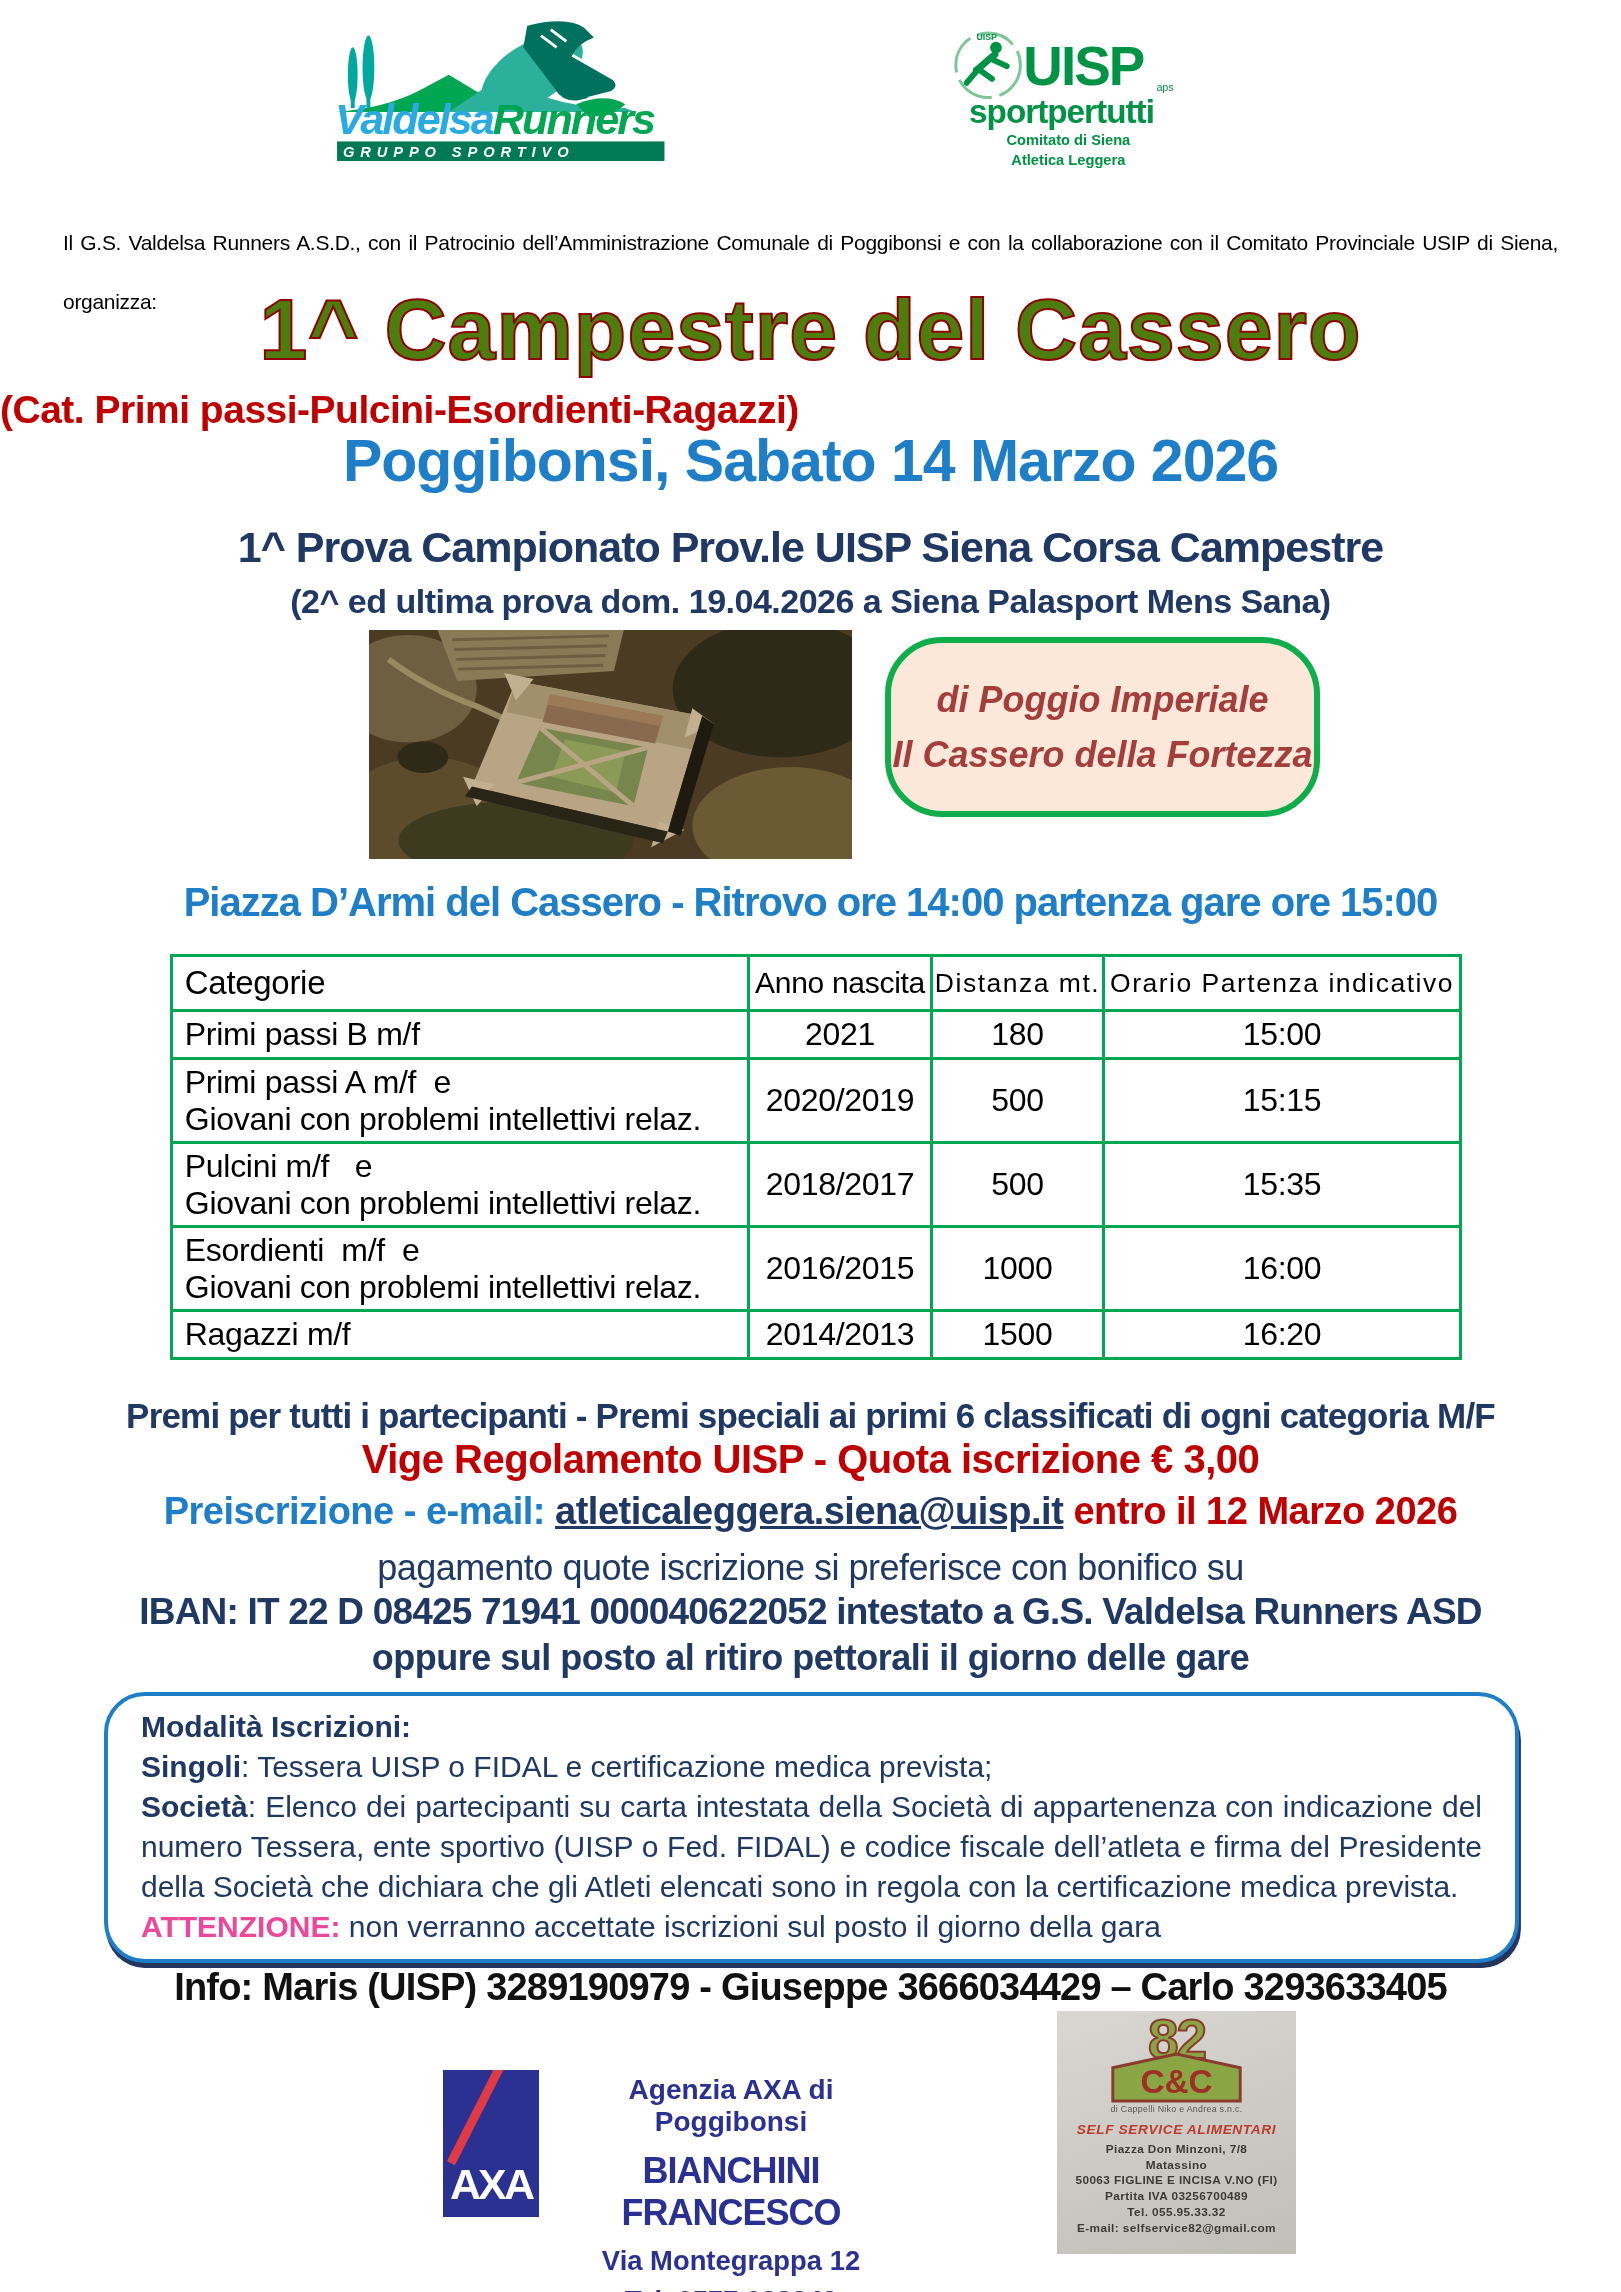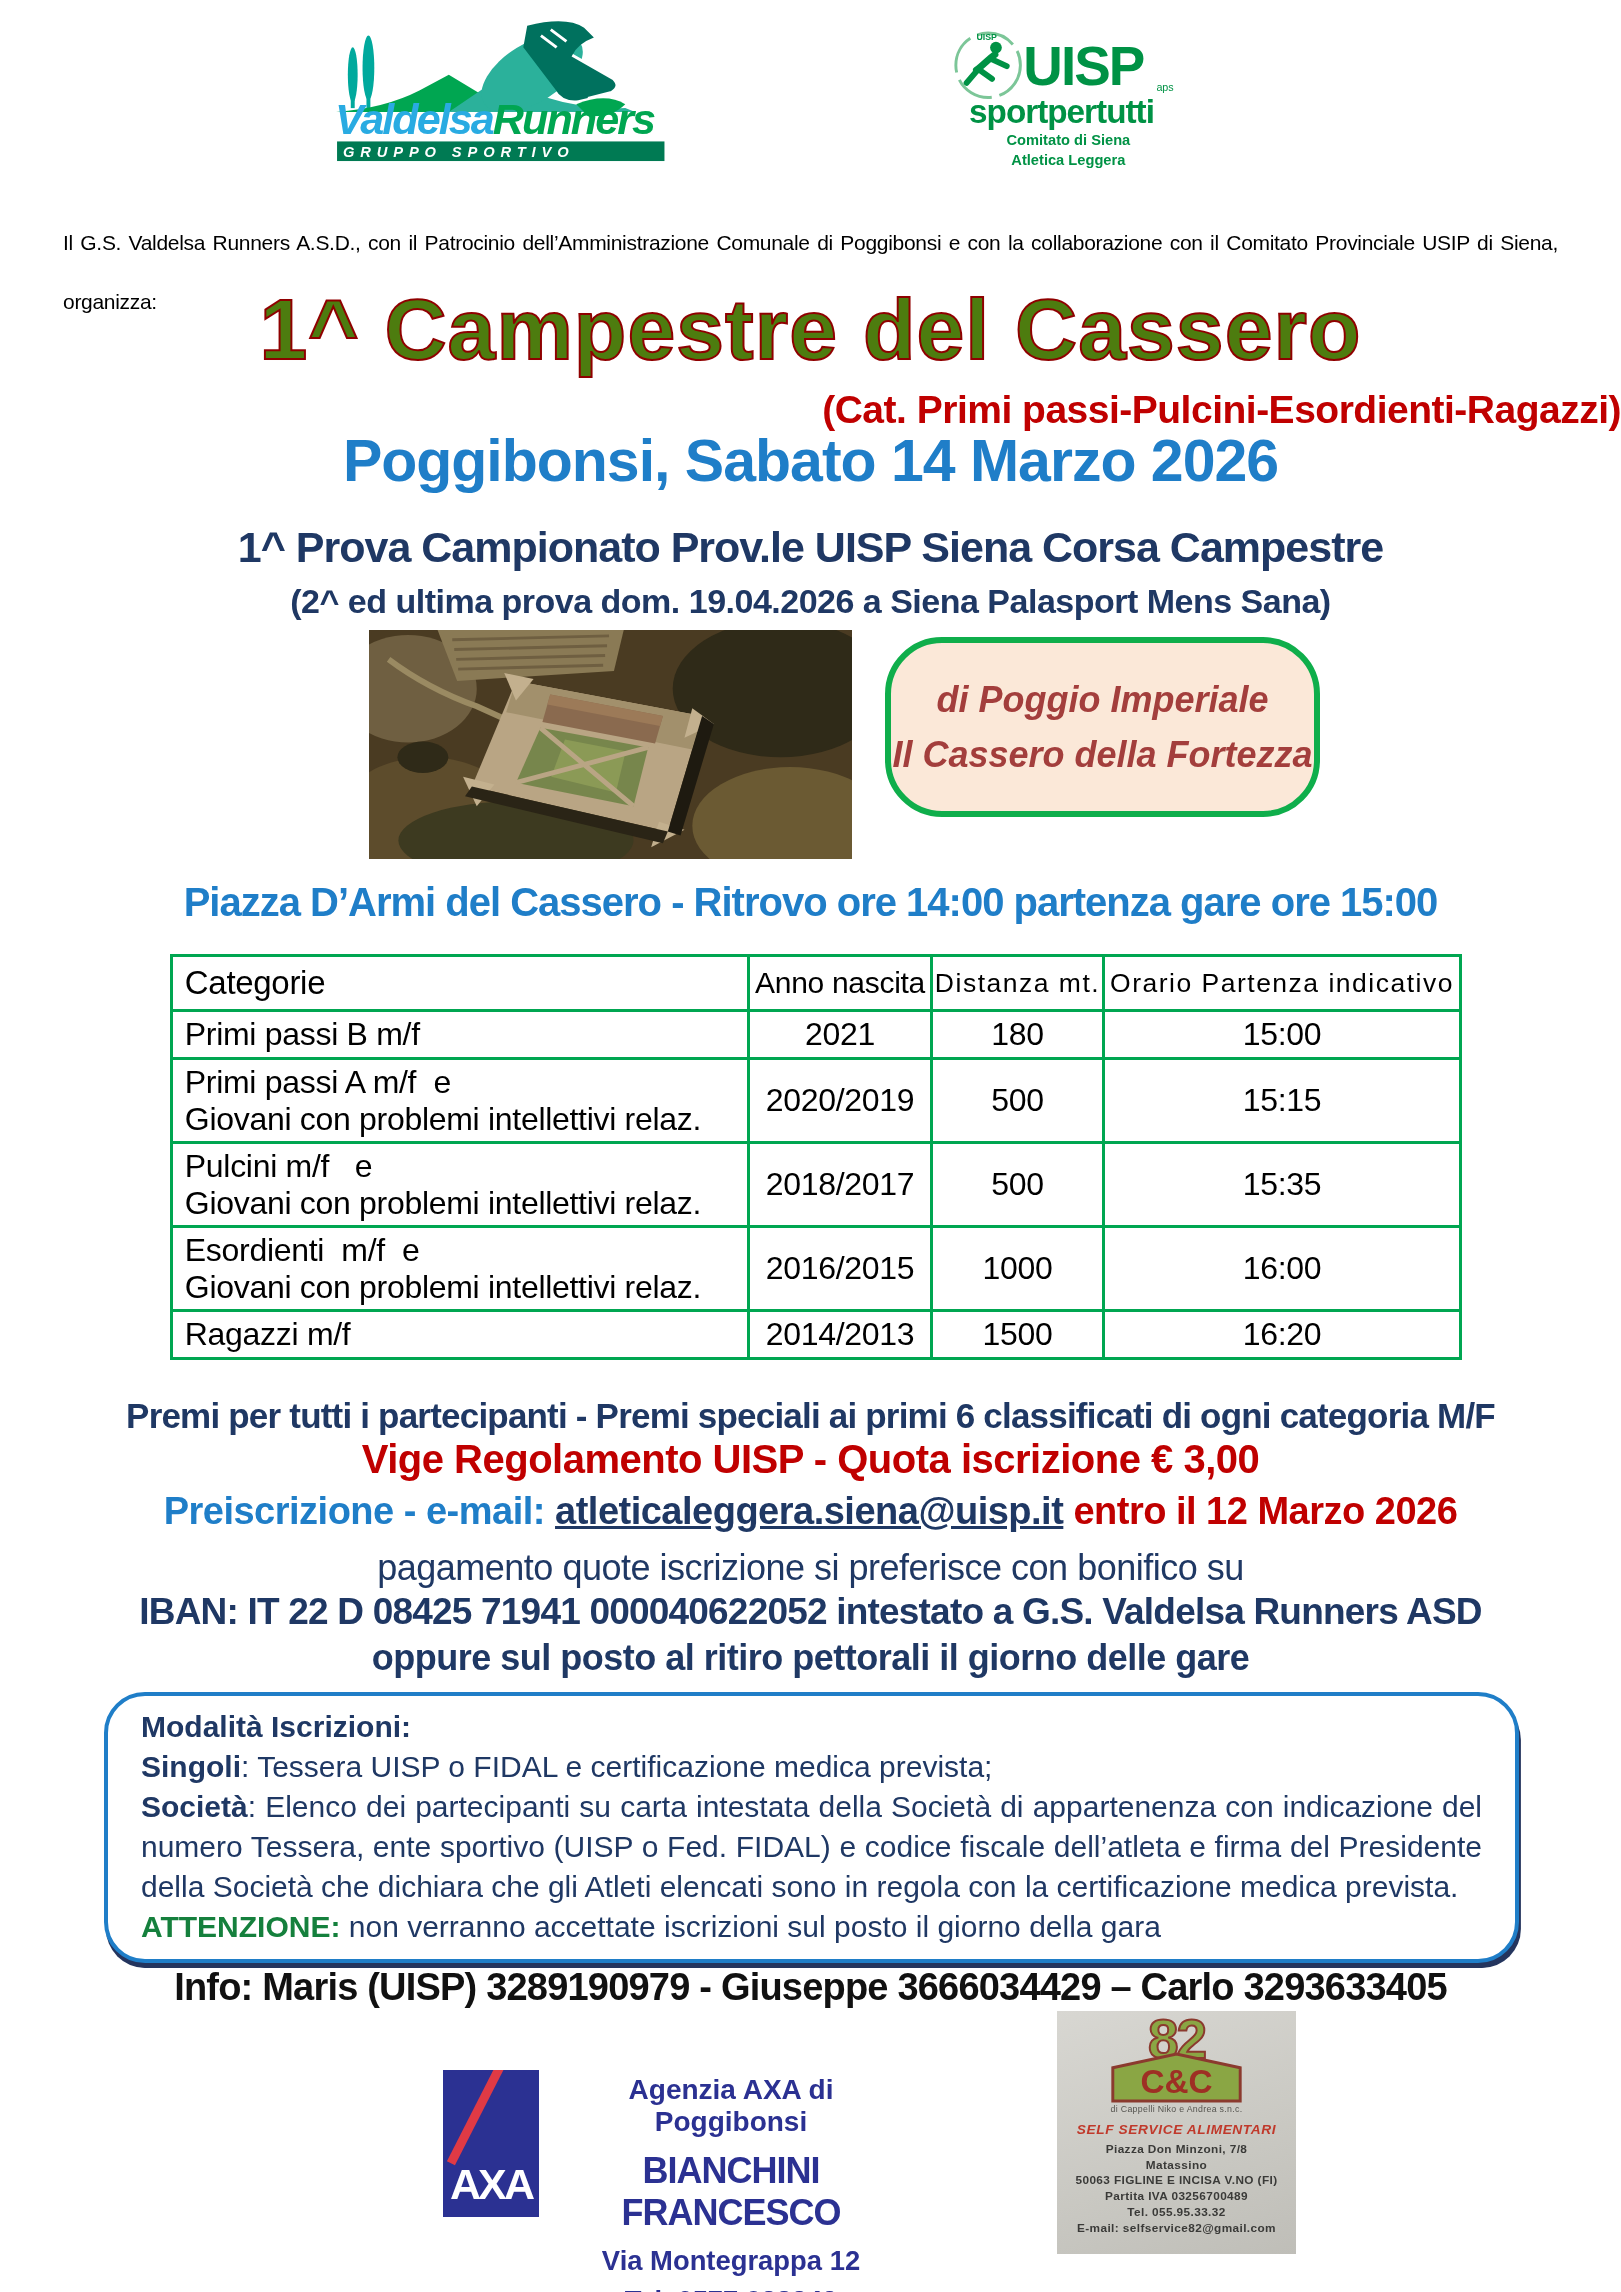--- a/index.html
+++ b/index.html
@@ -11,21 +11,21 @@
   .uisp-logo{position:absolute;left:949px;top:21.6px;width:225px;height:149px;}
 
   
   .intro{position:absolute;left:63px;right:63px;top:192px;
          font-size:21px;line-height:59px;text-align:justify;letter-spacing:-0.3px;}
 
   
   .title{position:absolute;left:0;right:0;top:280px;text-align:center;
          font-size:86px;font-weight:800;color:#4d7c0f;letter-spacing:1px;
          -webkit-text-stroke:2px #8f0000;text-shadow:0 0 2px #ffd9d9;}
-  .cat-line{position:absolute;left:0;right:0;top:388px;text-align:right;
+  .cat-line{position:absolute;left:0;right:0;top:388px;text-align:left;
          font-size:39px;font-weight:bold;color:#c00000;letter-spacing:-0.5px;}
   .date-line{position:absolute;left:0;right:0;top:427px;text-align:center;
          font-size:59px;font-weight:800;color:#1f7ec8;letter-spacing:-1px;}
   .prova-line{position:absolute;left:0;right:0;top:523px;text-align:center;
          font-size:43px;font-weight:800;color:#1f3864;letter-spacing:-1px;}
   .prova-line2{position:absolute;left:0;right:0;top:582px;text-align:center;
          font-size:34px;font-weight:800;color:#1f3864;letter-spacing:-0.5px;}
 
   
   .photo{position:absolute;left:369px;top:630px;width:483px;height:229px;}
@@ -74,21 +74,21 @@
         font-size:36px;font-weight:800;color:#1f3864;letter-spacing:-0.5px;}
 
   
   .mod-box{position:absolute;left:104px;top:1692px;width:1415px;box-sizing:border-box;
         border:4.9px solid #1f7ec8;border-radius:41px;background:#fff;
         padding:10.8px 33px 12.7px 33px;color:#1f3864;font-size:30px;line-height:40px;
         box-shadow:0 6.9px 0 -2px #24355e, 3.9px 6.9px 0 -2px #24355e;}
   .mod-box .b{font-weight:bold;}
   .mod-title{font-weight:bold;}
   .mod-par{text-align:justify;}
-  .att-label{font-weight:bold;color:#15803d;}
+  .att-label{font-weight:bold;color:#ec4899;}
 
   
   .info-line{position:absolute;left:0;right:0;top:1966px;text-align:center;
         font-size:38px;font-weight:800;color:#111;letter-spacing:-0.8px;}
 
   
   .axa-wrap{position:absolute;left:443px;top:2070px;display:flex;gap:25.5px;align-items:flex-start;}
   .axa-logo{width:96px;height:147px;position:relative;background:#2b3192;overflow:hidden;flex:0 0 auto;}
   .axa-logo .slash{position:absolute;left:57px;top:-11.8px;width:8.8px;height:118px;
         background:#e03a45;transform:rotate(27deg);transform-origin:top center;}

